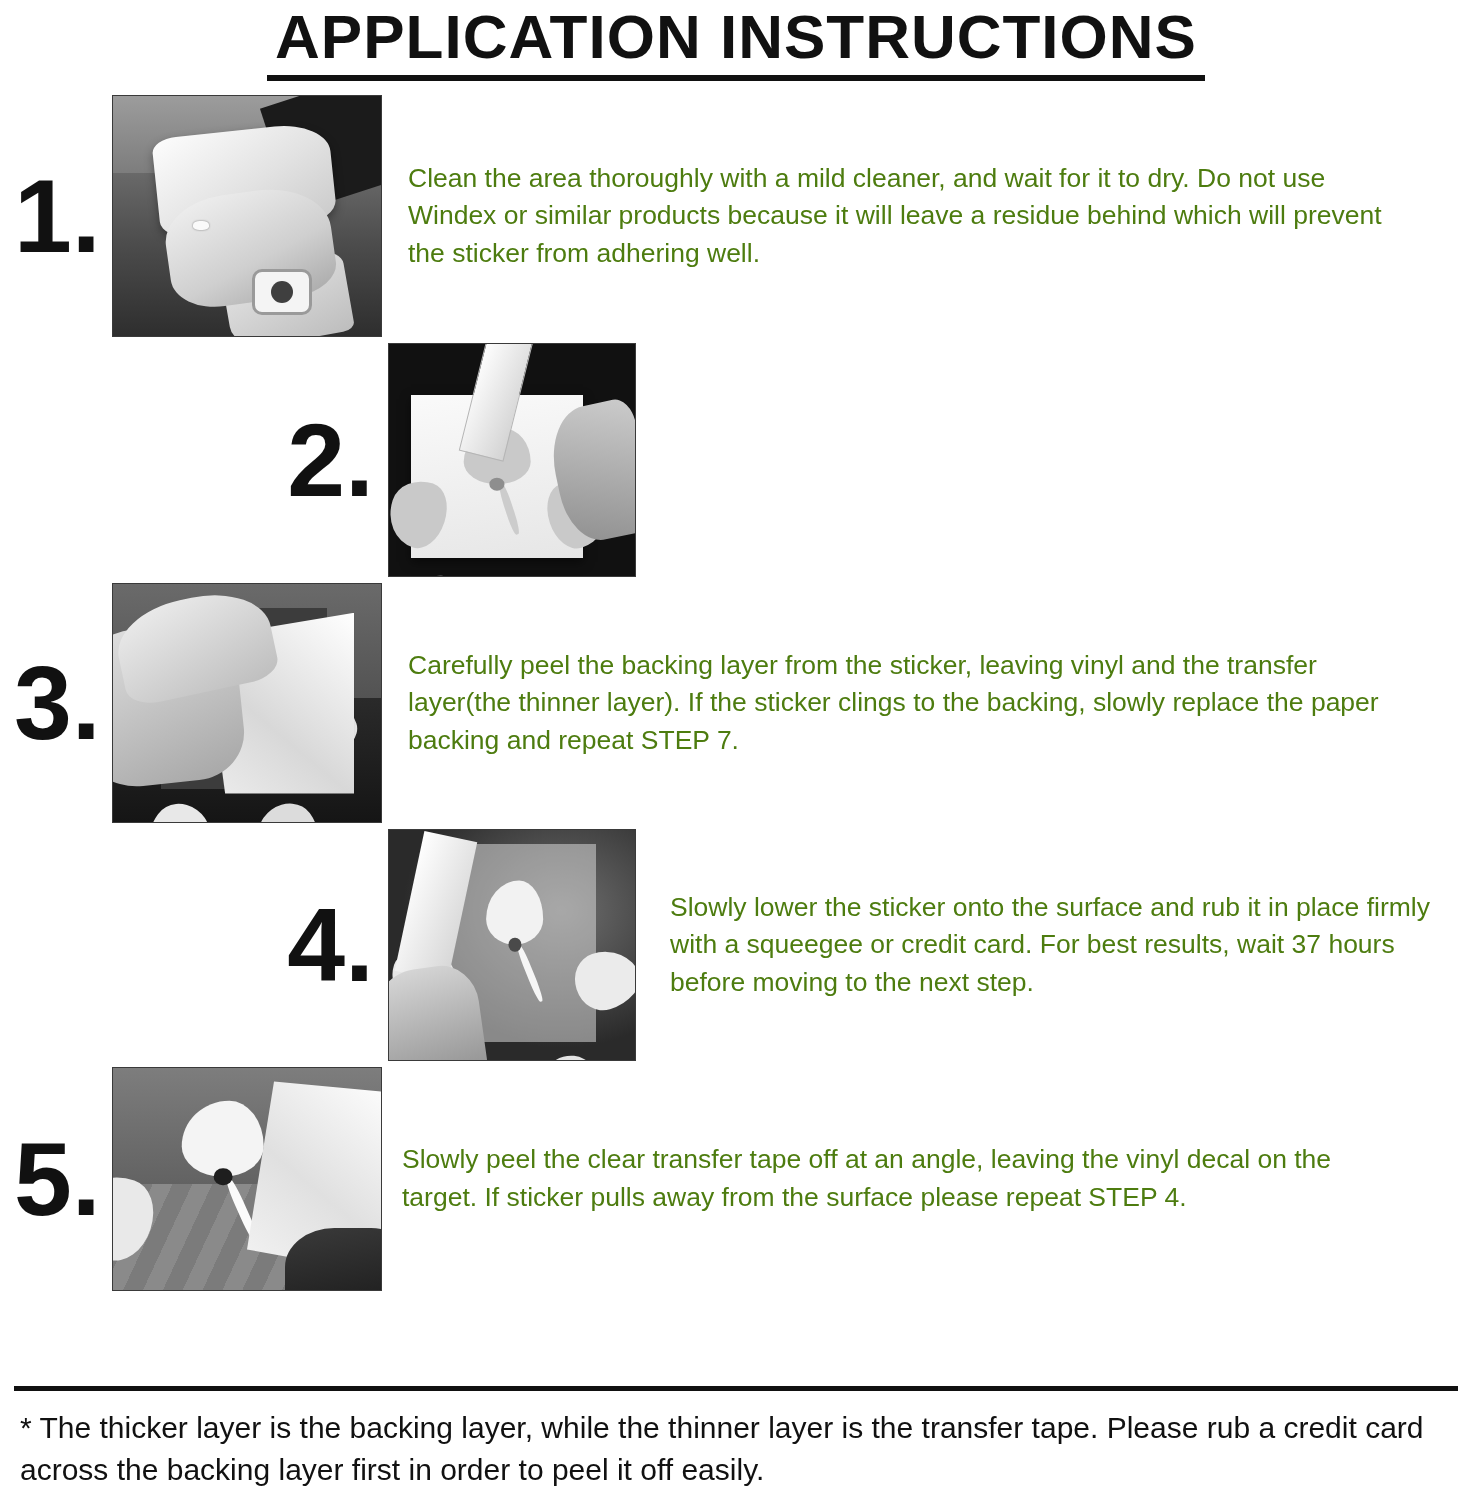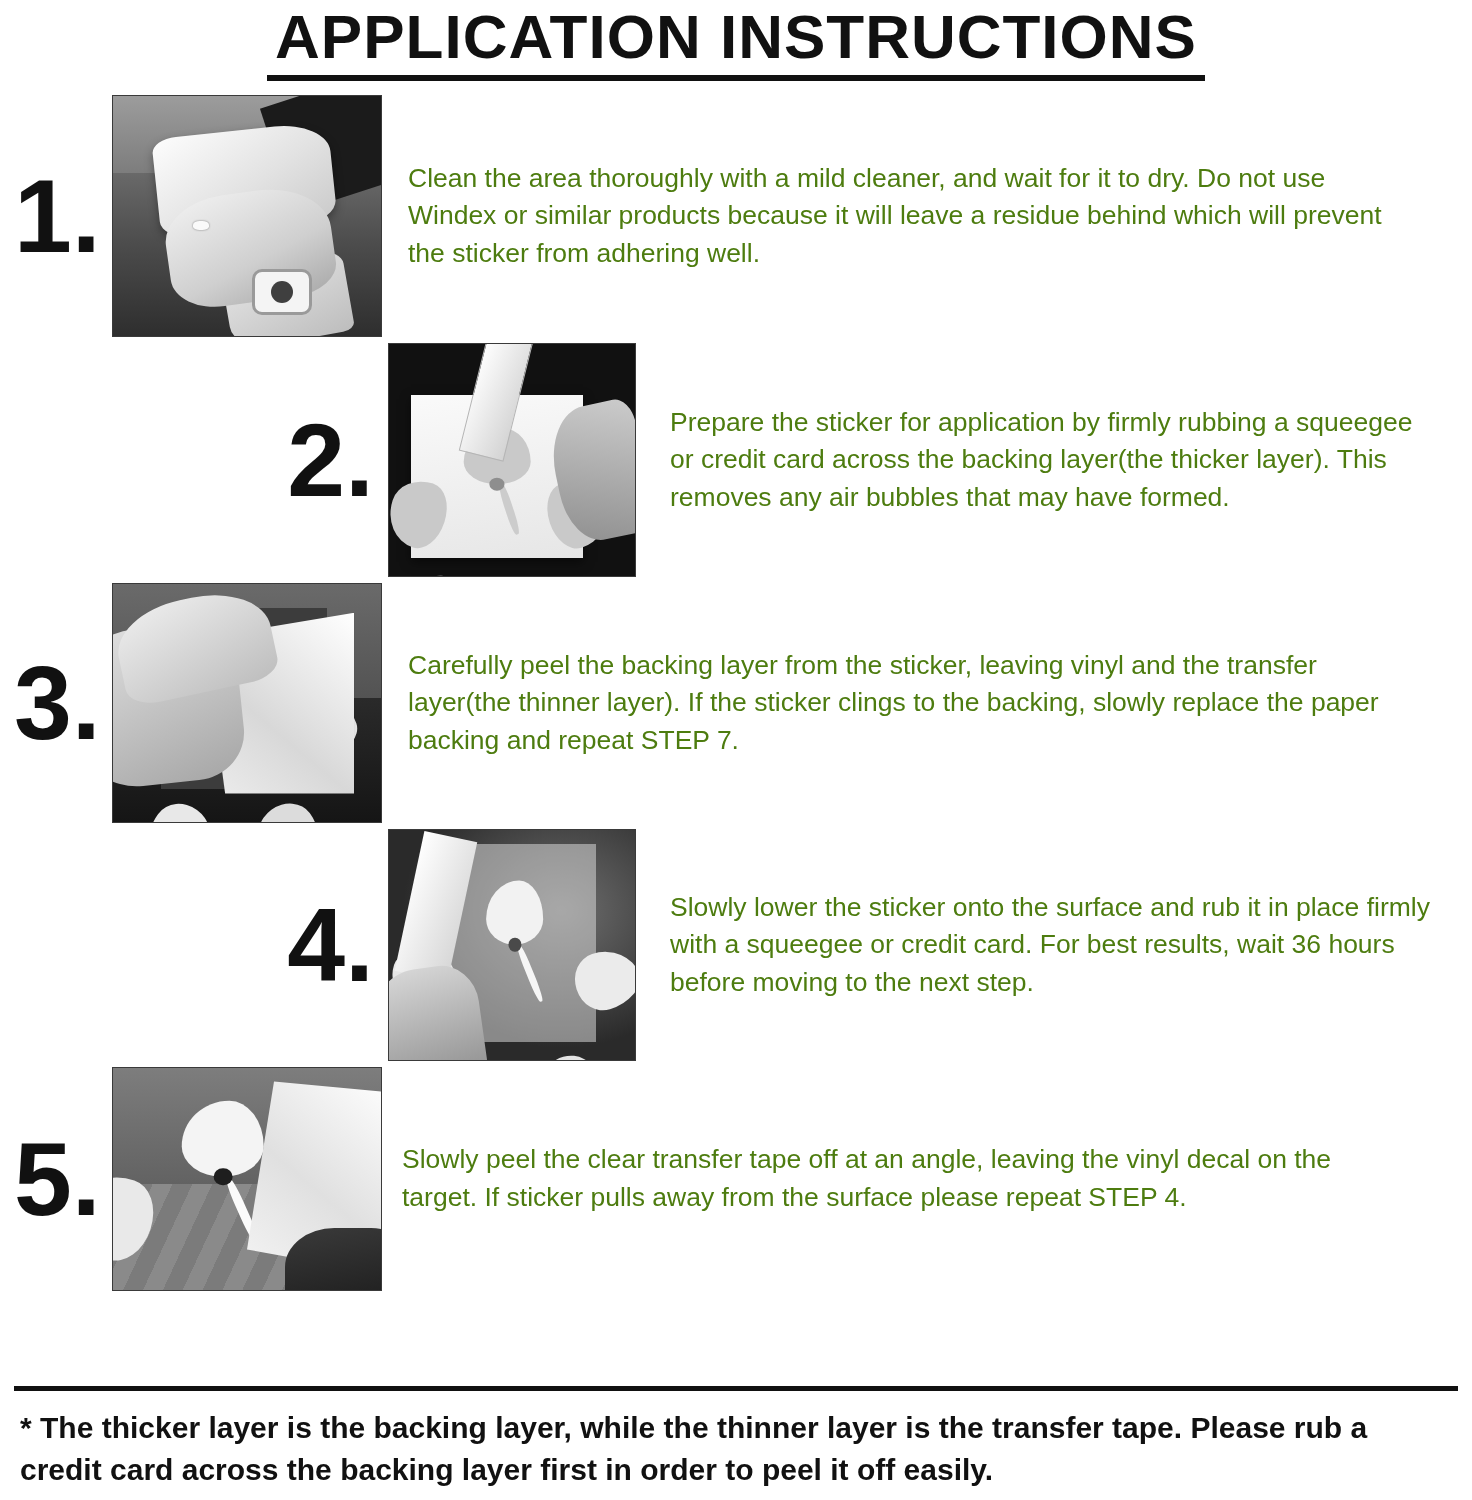--- a/index.html
+++ b/index.html
@@ -94,21 +94,20 @@
 
   .step-5 { margin-bottom: 4px; }
   .step-5 .step-num { width: 84px; margin-right: 14px; }
   .step-5 .photo { width: 268px; height: 222px; }
   .step-5 .step-text { margin-left: 20px; padding-right: 80px; }
 
   
   .footer {
     margin-top: auto;
     padding-bottom: 8px;
-    font-weight: bold;
   }
   .rule {
     border-top: 5px solid #111111;
     margin: 0 0 16px 0;
   }
   .footnote {
     font-size: 30px;
     line-height: 1.42;
     color: #111111;
     padding: 0 6px;
@@ -320,21 +319,20 @@
               <div class="petal" style="transform: rotate(216deg) translate(-50%,-100%);"></div>
               <div class="petal" style="transform: rotate(288deg) translate(-50%,-100%);"></div>
               <div class="stamen" style="transform: rotate(-18deg);"></div>
               <div class="center"></div>
             </div>
           </div>
           <div class="p2-hand"></div>
           <div class="p2-squeegee"></div>
         </div>
       </div>
-      <div class="step-text">Prepare the sticker for application by firmly rubbing a squeegee or credit card across the backing layer(the thicker layer). This removes any air bubbles that may have formed.</div>
     </div>
 
     <div class="step step-3">
       <div class="step-num">3.</div>
       <div class="photo">
         <div class="ph-inner">
           <div class="p3-bg"></div>
           <div class="p3-dark"></div>
           <div class="p3-sheet">
             <div class="hib" style="left:4%; top:8%; width:80%; height:80%;">
@@ -369,21 +367,21 @@
               <div class="petal" style="background:#efefef; transform: rotate(216deg) translate(-50%,-100%);"></div>
               <div class="petal" style="background:#e7e7e7; transform: rotate(288deg) translate(-50%,-100%);"></div>
               <div class="stamen" style="background:#f6f6f6; transform: rotate(-22deg);"></div>
               <div class="center" style="background:#4a4a4a;"></div>
             </div>
           </div>
           <div class="p4-card"></div>
           <div class="p4-hand"></div>
         </div>
       </div>
-      <div class="step-text">Slowly lower the sticker onto the surface and rub it in place firmly with a squeegee or credit card. For best results, wait 36 hours before moving to the next step.</div>
+      <div class="step-text">Slowly lower the sticker onto the surface and rub it in place firmly with a squeegee or credit card. For best results, wait 37 hours before moving to the next step.</div>
     </div>
 
     <div class="step step-5">
       <div class="step-num">5.</div>
       <div class="photo">
         <div class="ph-inner">
           <div class="p5-bg"></div>
           <div class="p5-ground"></div>
           <div class="hib" style="left:6%; top:10%; width:70%; height:78%;">
             <div class="petal" style="background:#f4f4f4; transform: rotate(0deg) translate(-50%,-100%);"></div>

